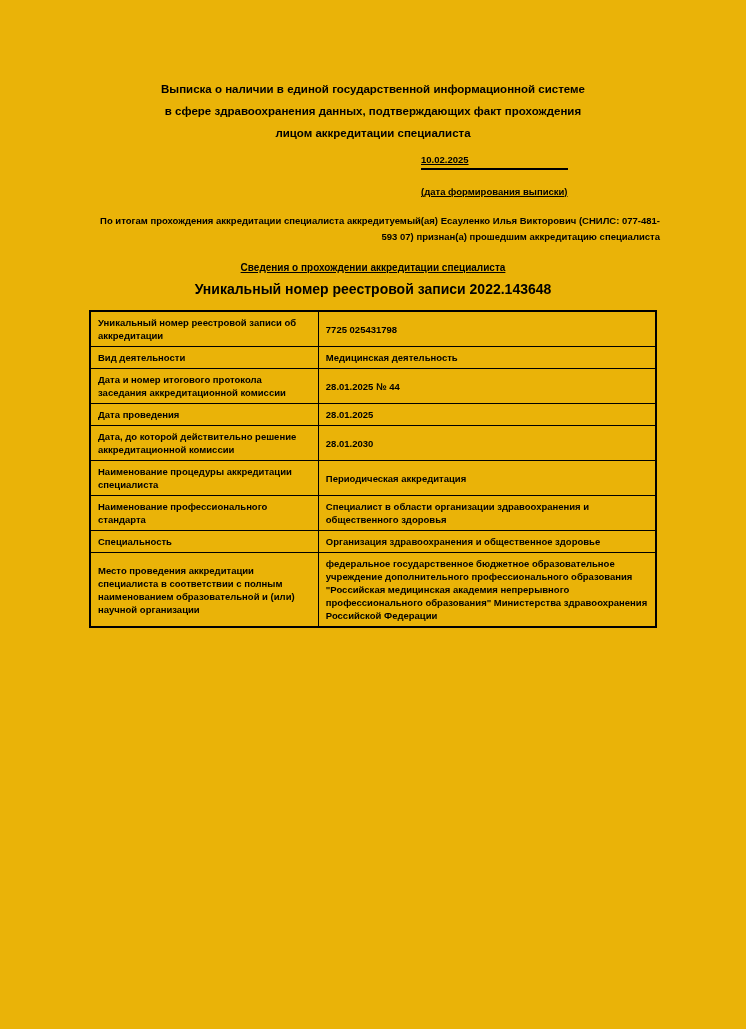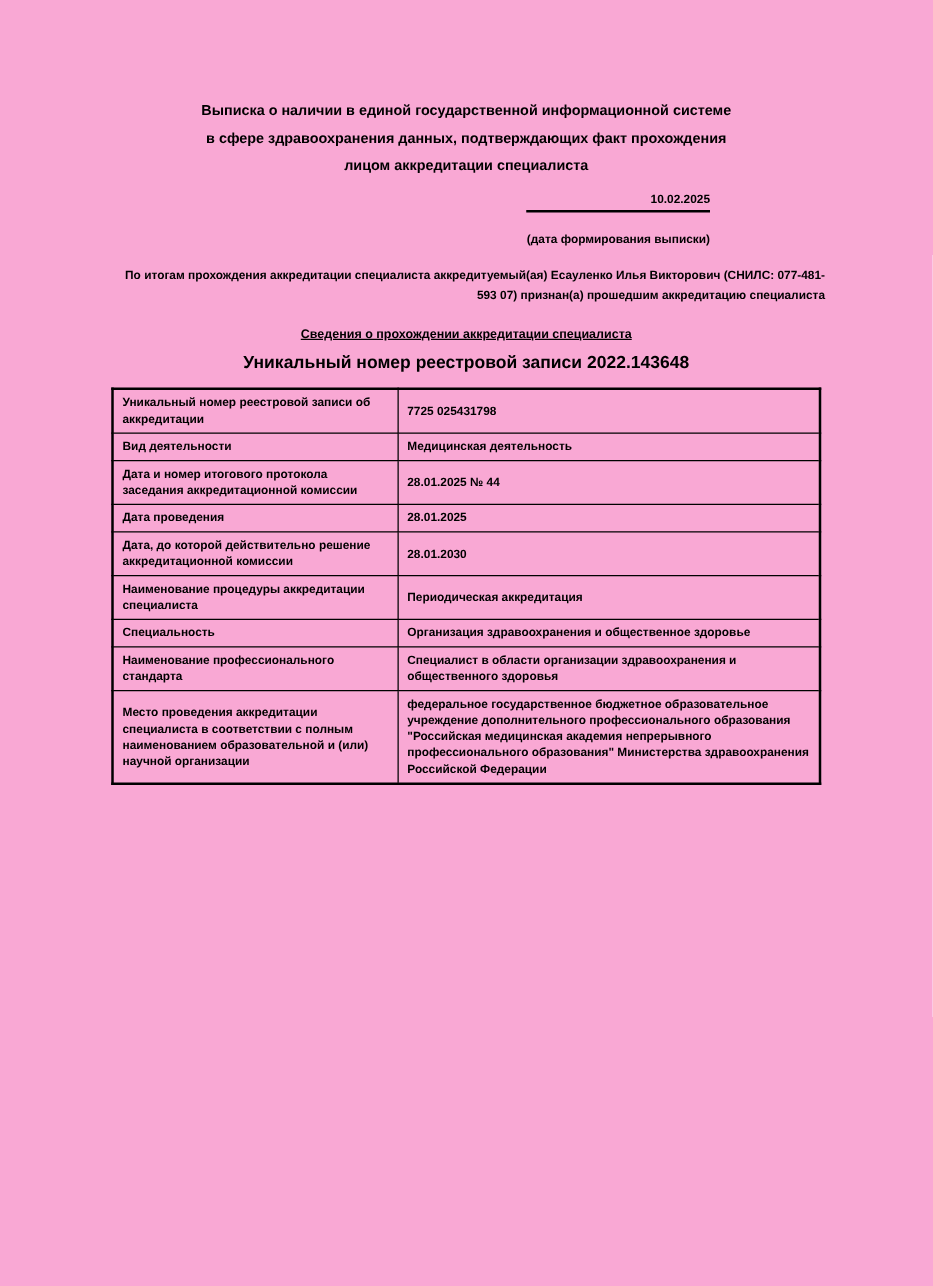--- a/index.html
+++ b/index.html
@@ -8,34 +8,35 @@
     width: 746px;
     height: 1029px;
     font-family: "Liberation Sans", "DejaVu Sans", sans-serif;
     font-weight: 700;
     color: #000000;
     overflow: hidden;
   }
   .page {
     width: 746px;
     height: 1029px;
-    background: #f9a8d4;
+    background: #eab308;
     padding-top: 78px;
   }
   .doc-title {
     width: 430px;
     margin: 0 auto;
     text-align: center;
     font-size: 11.5px;
     line-height: 22px;
   }
   .date-block {
     width: 147px;
     margin: 9px 0 0 421px;
-    text-align: right;
+    text-align: left;
+    text-decoration: underline;
   }
   .date-value {
     font-size: 9.5px;
     line-height: 13px;
     padding-bottom: 2px;
     border-bottom: 2px solid #000000;
   }
   .date-caption {
     font-size: 9.5px;
     line-height: 13px;
@@ -115,26 +116,26 @@
         </tr>
         <tr>
           <td class="label-cell">Дата, до которой действительно решение аккредитационной комиссии</td>
           <td class="value-cell">28.01.2030</td>
         </tr>
         <tr>
           <td class="label-cell">Наименование процедуры аккредитации специалиста</td>
           <td class="value-cell">Периодическая аккредитация</td>
         </tr>
         <tr>
+          <td class="label-cell">Наименование профессионального стандарта</td>
+          <td class="value-cell">Специалист в области организации здравоохранения и общественного здоровья</td>
+        </tr>
+        <tr>
           <td class="label-cell">Специальность</td>
           <td class="value-cell">Организация здравоохранения и общественное здоровье</td>
-        </tr>
-        <tr>
-          <td class="label-cell">Наименование профессионального стандарта</td>
-          <td class="value-cell">Специалист в области организации здравоохранения и общественного здоровья</td>
         </tr>
         <tr>
           <td class="label-cell">Место проведения аккредитации специалиста в соответствии с полным наименованием образовательной и (или) научной организации</td>
           <td class="value-cell">федеральное государственное бюджетное образовательное учреждение дополнительного профессионального образования "Российская медицинская академия непрерывного профессионального образования" Министерства здравоохранения Российской Федерации</td>
         </tr>
       </tbody>
   </table>
 
 </div>
 

